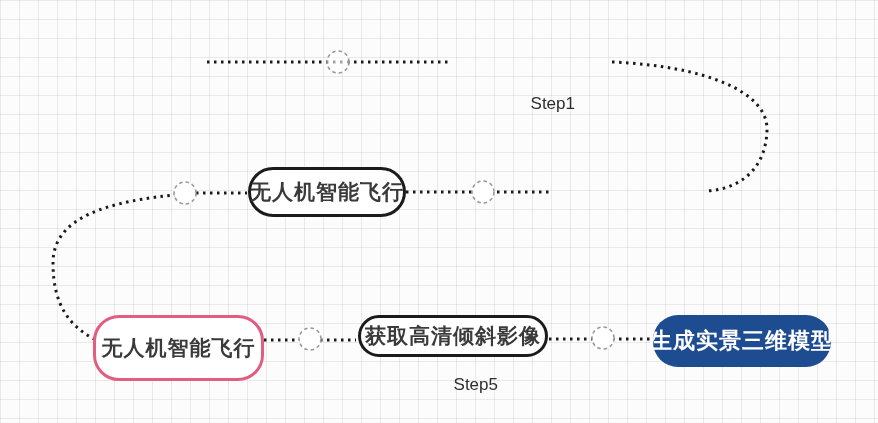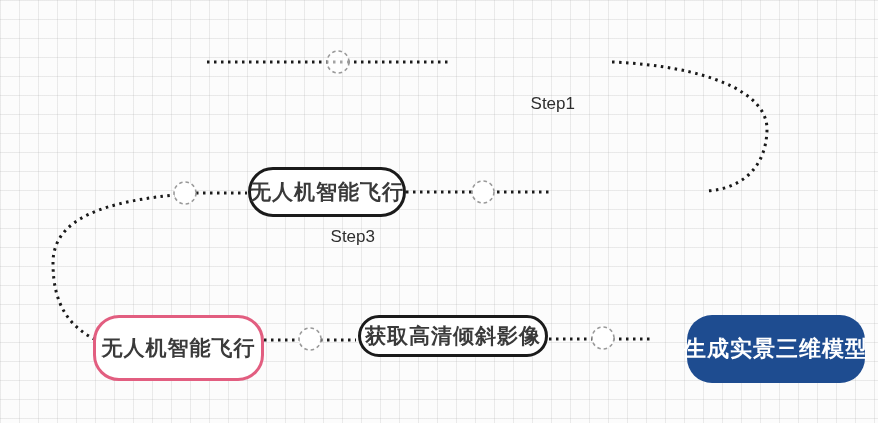--- a/index.html
+++ b/index.html
@@ -75,21 +75,21 @@
     <circle cx="185" cy="193" r="11" fill="#ffffff" stroke="#999999" stroke-width="1.6" stroke-dasharray="3.5 3"></circle>
     <circle cx="310" cy="339" r="11" fill="#ffffff" stroke="#999999" stroke-width="1.6" stroke-dasharray="3.5 3"></circle>
     <circle cx="603" cy="338" r="11" fill="#ffffff" stroke="#999999" stroke-width="1.6" stroke-dasharray="3.5 3"></circle>
   </svg>
 
 
   <div class="step-label" style="left:485px;top:94px;">Step1</div>
 
 
   <div class="node" style="left:248px;top:167px;width:158px;height:50px;">无人机智能飞行</div>
-  <div class="step-label" style="left:285px;top:227px;">Step3</div>
 
   <div class="node pink" style="left:93px;top:315px;width:171px;height:66px;">无人机智能飞行</div>
 
   <div class="node" style="left:358px;top:315px;width:190px;height:42px;">获取高清倾斜影像</div>
+  <div class="step-label" style="left:408px;top:375px;">Step5</div>
 
-  <div class="pill end" style="left:687px;top:315px;width:178px;height:68px;">生成实景三维模型</div>
+  <div class="pill end" style="left:653px;top:315px;width:178px;height:52px;">生成实景三维模型</div>
 
 </div>
 
 </body></html>

